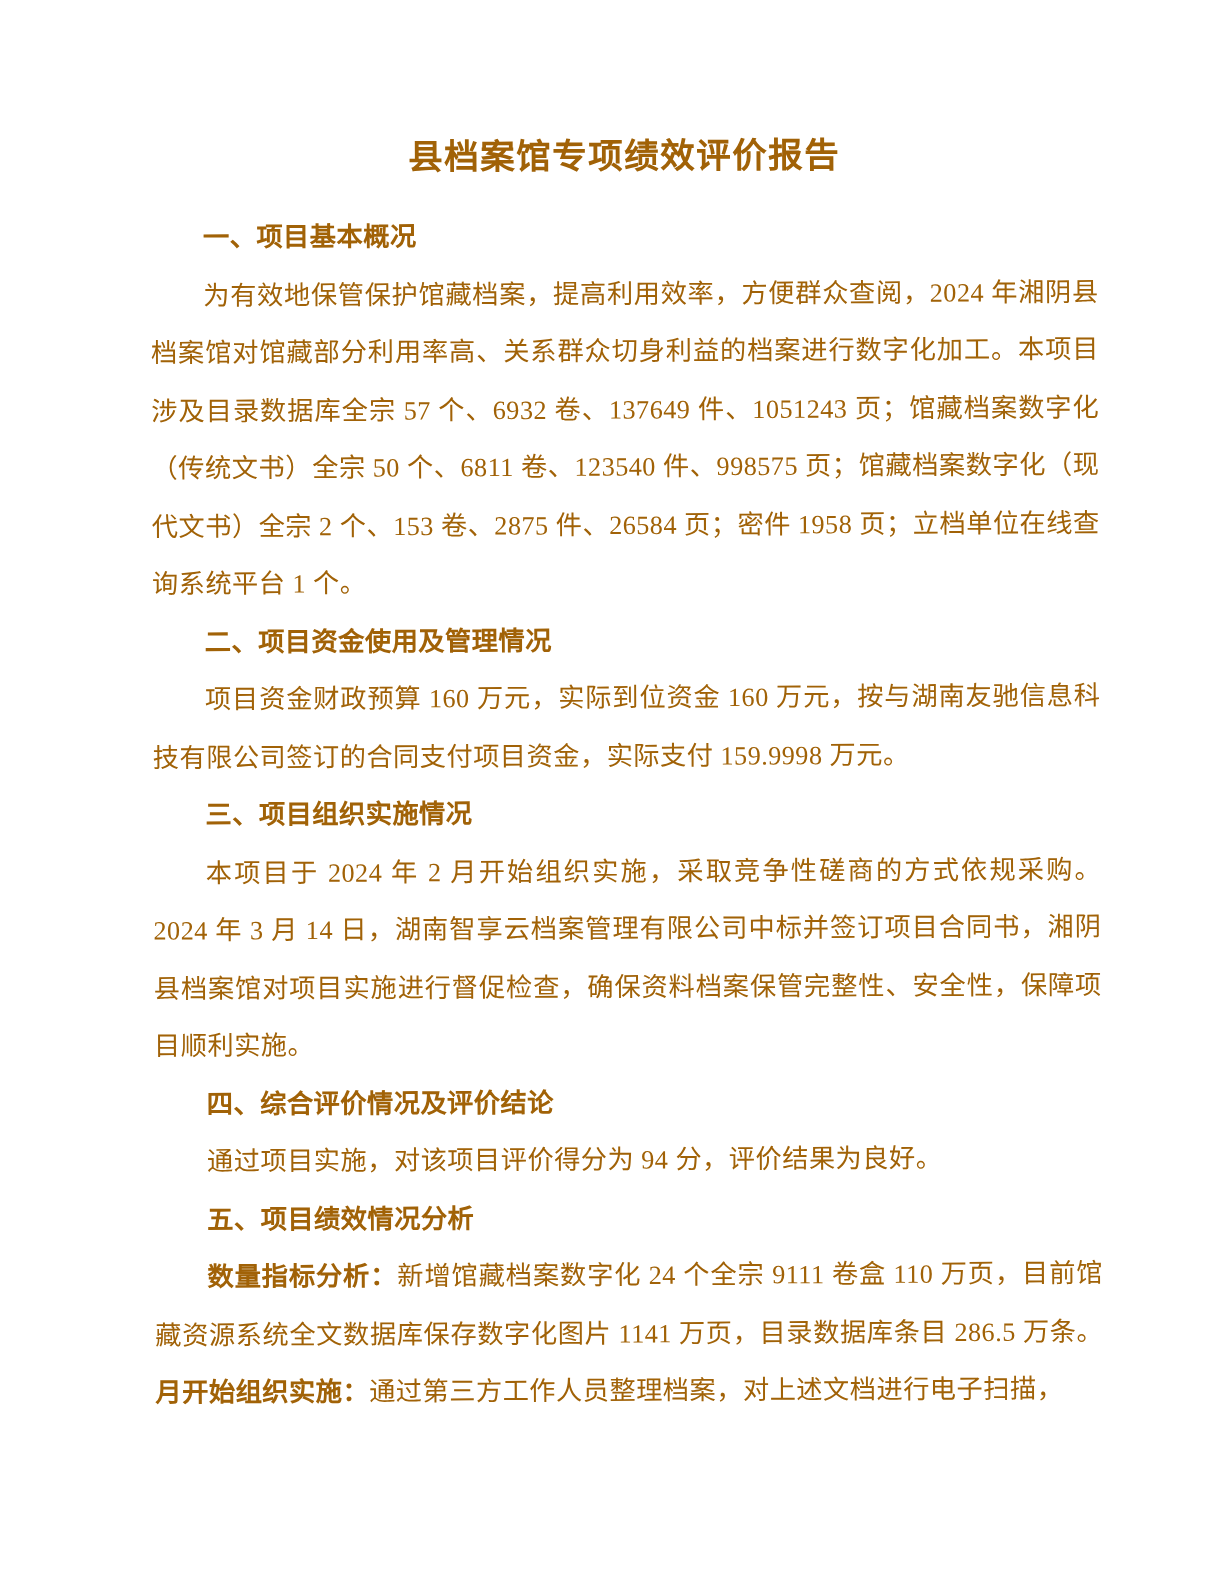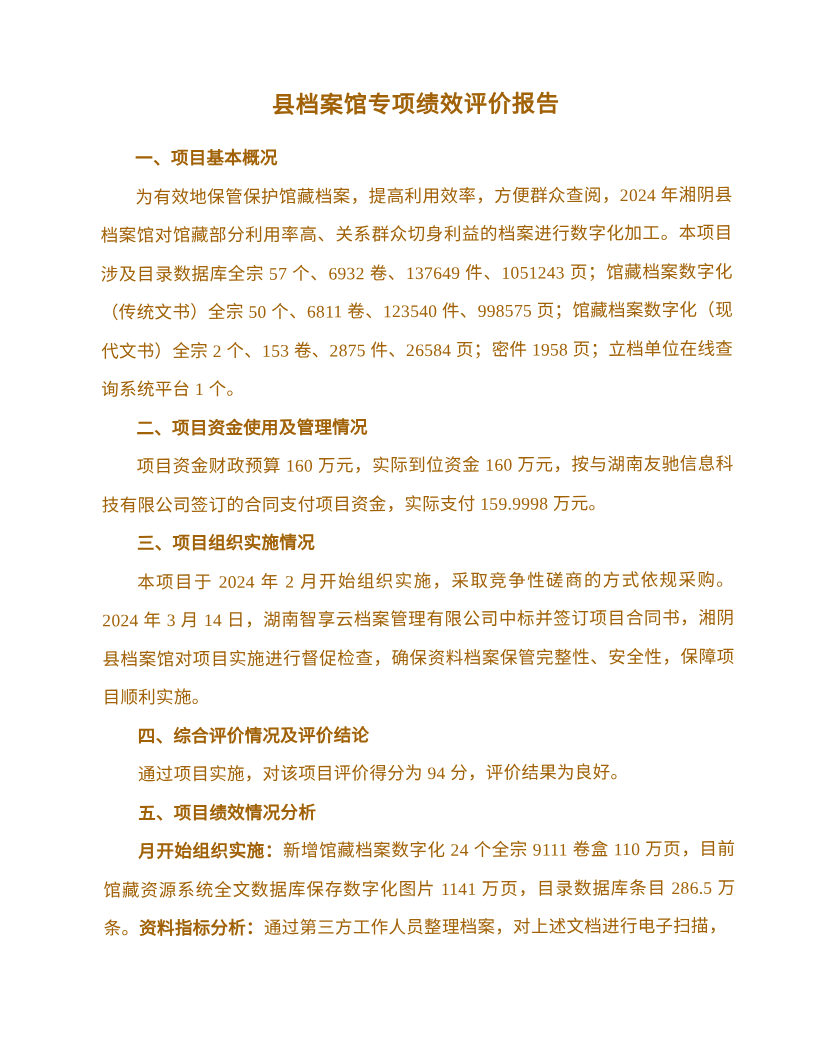--- a/index.html
+++ b/index.html
@@ -66,16 +66,16 @@
     <p class="heading">二、项目资金使用及管理情况</p>
     <p class="body">项目资金财政预算 160 万元，实际到位资金 160 万元，按与湖南友驰信息科技有限公司签订的合同支付项目资金，实际支付 159.9998 万元。</p>
 
     <p class="heading">三、项目组织实施情况</p>
     <p class="body">本项目于 2024 年 2 月开始组织实施，采取竞争性磋商的方式依规采购。2024 年 3 月 14 日，湖南智享云档案管理有限公司中标并签订项目合同书，湘阴县档案馆对项目实施进行督促检查，确保资料档案保管完整性、安全性，保障项目顺利实施。</p>
 
     <p class="heading">四、综合评价情况及评价结论</p>
     <p class="body">通过项目实施，对该项目评价得分为 94 分，评价结果为良好。</p>
 
     <p class="heading">五、项目绩效情况分析</p>
-    <p class="body"><b class="lead">月开始组织实施：</b><span>新增馆藏档案数字化 24 个全宗 9111 卷盒 110 万页，目前馆藏资源系统全文数据库保存数字化图片 1141 万页，目录数据库条目 286.5 万条。</span><b class="lead">资料指标分析：</b><span>通过第三方工作人员整理档案，对上述文档进行电子扫描，</span></p>
+    <p class="body"><b class="lead">数量指标分析：</b><span>新增馆藏档案数字化 24 个全宗 9111 卷盒 110 万页，目前馆藏资源系统全文数据库保存数字化图片 1141 万页，目录数据库条目 286.5 万条。</span><b class="lead">月开始组织实施：</b><span>通过第三方工作人员整理档案，对上述文档进行电子扫描，</span></p>
 
   </div>
 </div>
 
 </body></html>

